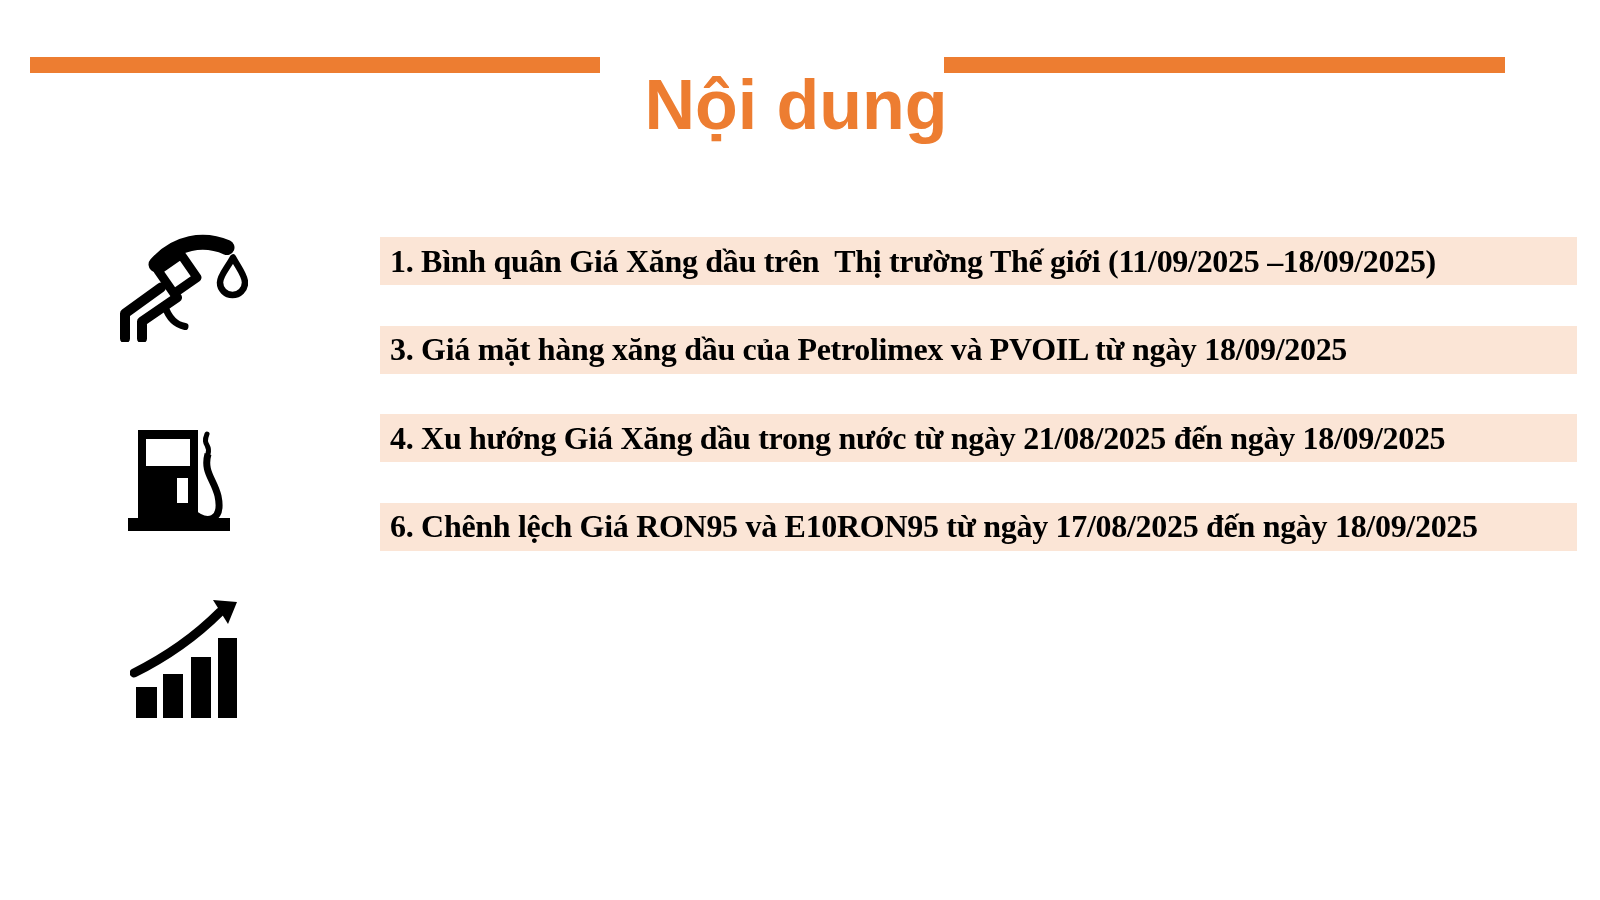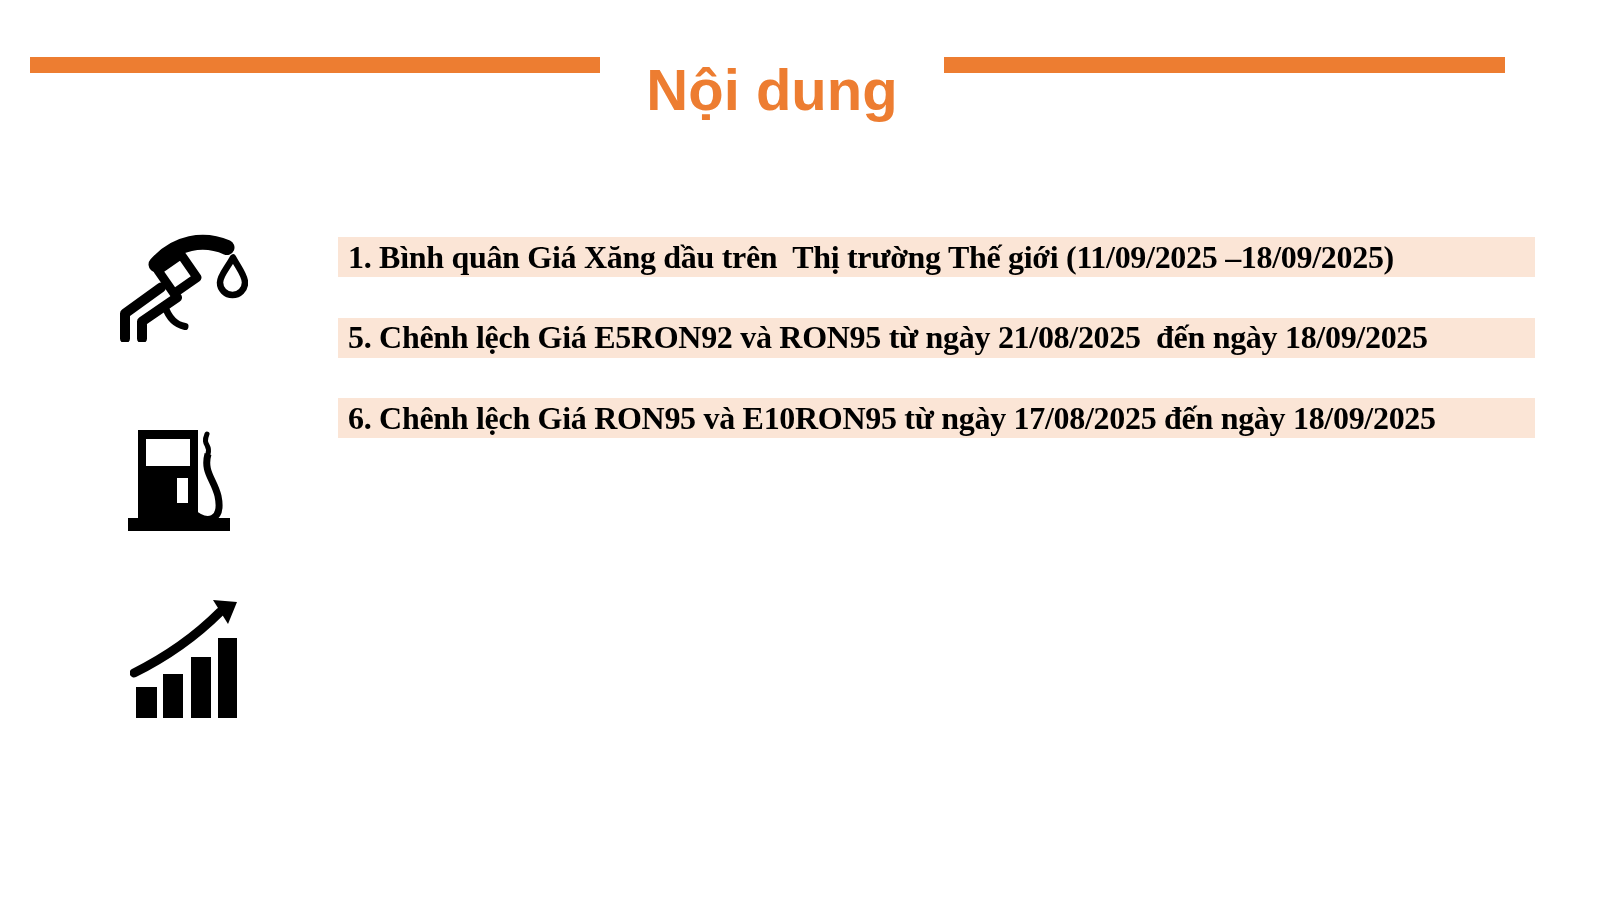--- a/index.html
+++ b/index.html
@@ -9,37 +9,37 @@
     font-family:"Liberation Sans","DejaVu Sans",sans-serif;
     position:relative;overflow:hidden;
   }
   .slide{position:absolute;inset:0;background:var(--slide-bg,#ffffff);}
 
   .divider{position:absolute;height:16px;background:var(--accent,#ED7D31);}
   .divider-left{left:30px;top:57px;width:570px;}
   .divider-right{left:944px;top:57px;width:561px;}
 
   .page-title{
-    position:absolute;left:600px;top:18px;width:344px;
+    position:absolute;left:624px;top:18px;width:344px;
     text-align:center;
     font-family:"Liberation Sans","DejaVu Sans",sans-serif;
-    font-weight:700;font-size:58px;line-height:1.15;
+    font-weight:700;font-size:70px;line-height:1.15;
     color:var(--accent,#ED7D31);
     white-space:nowrap;
   }
 
   .toc{
     position:absolute;left:338px;top:237px;
     display:flex;flex-direction:column;gap:40.5px;
   }
   .toc-item{
-    width:1197px;height:40px;
+    width:1197px;height:48px;
     background:var(--item-bg,#FBE5D6);
     display:flex;align-items:center;
-    padding-left:10px;box-sizing:border-box;
+    padding-left:10px;box-sizing:border-box;margin-left:42px;
   }
   .toc-item-label{
     font-family:"Liberation Serif","DejaVu Serif",serif;
     font-weight:700;font-size:32px;
     color:var(--text-color,#000000);
     white-space:pre;
     letter-spacing:-0.3px;
   }
 
   .icon{position:absolute;}
@@ -88,20 +88,23 @@
       <path d="M4 75 C32 61 64 40 90 14" fill="none" stroke="#000" stroke-width="9" stroke-linecap="round"></path>
       <path d="M83 2 L107 4 L98 26 Z" fill="#000"></path>
     </svg>
   </div>
 
   <div class="toc">
     <div class="toc-item">
       <span class="toc-item-label">1. Bình quân Giá Xăng dầu trên  Thị trường Thế giới (11/09/2025 –18/09/2025)</span>
     </div>
     <div class="toc-item">
-      <span class="toc-item-label">5. Chênh lệch Giá E5RON92 và RON95 từ ngày 21/08/2025  đến ngày 18/09/2025</span>
+      <span class="toc-item-label">3. Giá mặt hàng xăng dầu của Petrolimex và PVOIL từ ngày 18/09/2025</span>
+    </div>
+    <div class="toc-item">
+      <span class="toc-item-label">4. Xu hướng Giá Xăng dầu trong nước từ ngày 21/08/2025 đến ngày 18/09/2025</span>
     </div>
     <div class="toc-item">
       <span class="toc-item-label">6. Chênh lệch Giá RON95 và E10RON95 từ ngày 17/08/2025 đến ngày 18/09/2025</span>
     </div>
   </div>
 
 </div>
 
 </body></html>

